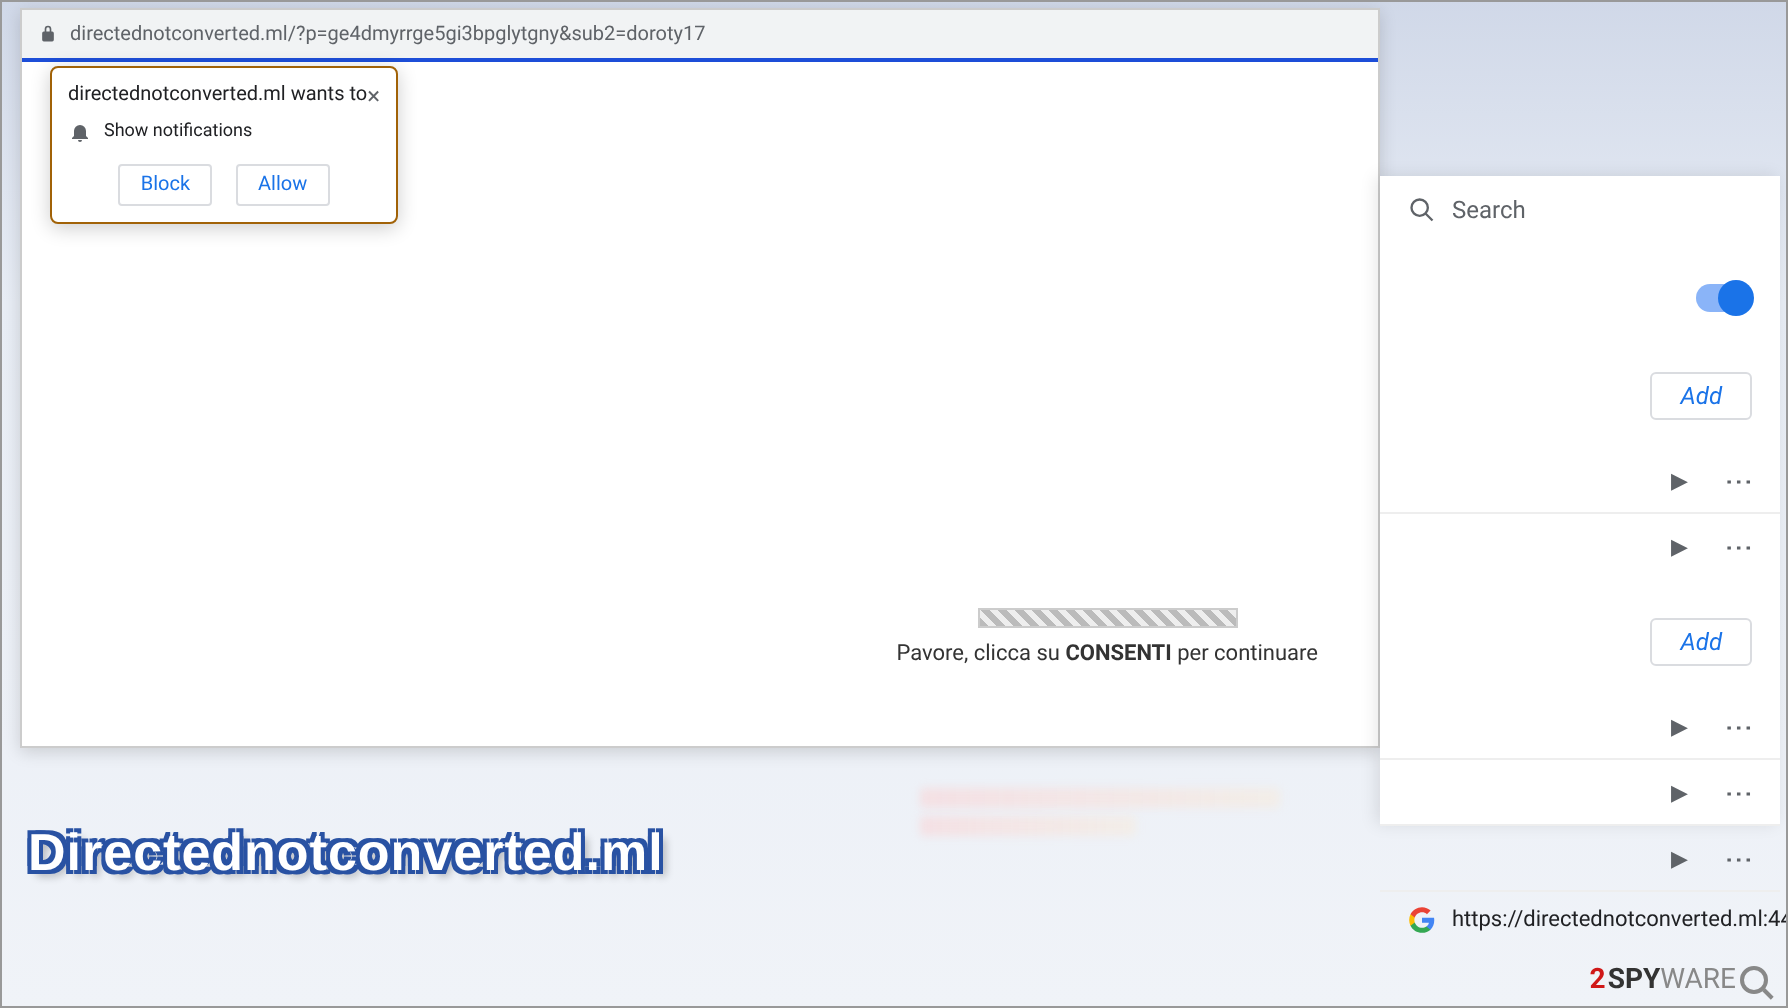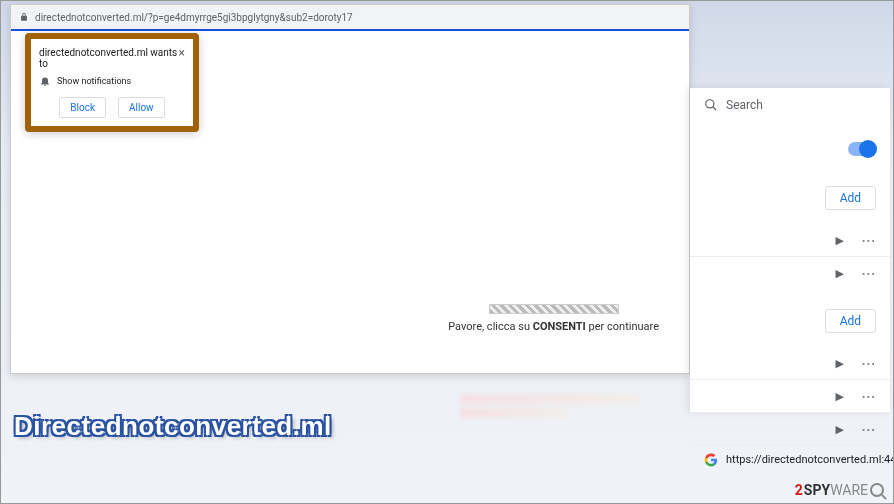--- a/index.html
+++ b/index.html
@@ -3,21 +3,21 @@
 <meta charset="utf-8">
 <style>
 * { margin: 0; padding: 0; box-sizing: border-box; font-family: -apple-system, BlinkMacSystemFont, "Segoe UI", Roboto, Arial, sans-serif; }
 body { width: 894px; height: 504px; background: linear-gradient(to bottom, #d0d8e8 0%, #e8edf5 30%, #f0f3f8 100%); position: relative; overflow: hidden; }
 
 .browser-window { position: absolute; top: 4px; left: 10px; width: 680px; height: 370px; background: #fff; border: 1px solid #ccc; box-shadow: 0 2px 8px rgba(0,0,0,0.15); }
 .address-bar { height: 24px; background: #f1f3f4; display: flex; align-items: center; padding: 12px 8px; border-bottom: 2px solid #1d4ed8; font-size: 10px; color: #5f6368; }
 .lock-icon { width: 10px; height: 10px; margin-right: 6px; display: flex; align-items: center; }
 .url-text { flex: 1; color: #5f6368; }
 
-.notification-popup { position: absolute; top: 28px; left: 14px; width: 174px; background: #fff; border: 6px solid #a16207; border-radius: 4px; box-shadow: 0 2px 10px rgba(0,0,0,0.2); padding: 8px; font-size: 10px; }
+.notification-popup { position: absolute; top: 28px; left: 14px; width: 174px; background: #fff; border: 1px solid #a16207; border-radius: 4px; box-shadow: 0 2px 10px rgba(0,0,0,0.2); padding: 8px; font-size: 10px; }
 .popup-header { display: flex; justify-content: space-between; align-items: flex-start; margin-bottom: 6px; }
 .popup-title { font-size: 10px; color: #202124; }
 .close-x { font-size: 12px; color: #5f6368; cursor: pointer; line-height: 1; }
 .popup-row { display: flex; align-items: center; margin-bottom: 10px; }
 .bell-icon { width: 12px; height: 12px; margin-right: 6px; }
 .popup-text { font-size: 9px; color: #202124; }
 .popup-buttons { display: flex; justify-content: center; gap: 12px; }
 .popup-btn { background: none; border: 1px solid #dadce0; padding: 4px 10px; font-size: 10px; color: #1a73e8; cursor: pointer; border-radius: 2px; }
 
 .loading-area { position: absolute; bottom: 40px; right: 30px; text-align: center; }
@@ -25,21 +25,21 @@
 .loading-stripes { position: absolute; inset: 0; background: repeating-linear-gradient(45deg, #bbb 0, #bbb 3px, #eee 3px, #eee 6px); }
 .consent-text { font-size: 11px; color: #333; }
 .consent-text strong { font-weight: bold; }
 
 .settings-panel { position: absolute; top: 88px; right: 4px; width: 200px; height: 324px; background: #fff; box-shadow: -2px 0 8px rgba(0,0,0,0.1); padding: 10px 14px; }
 .search-row { display: flex; align-items: center; margin-bottom: 30px; color: #5f6368; font-size: 12px; }
 .search-icon { width: 14px; height: 14px; margin-right: 8px; }
 .toggle-row { display: flex; justify-content: flex-end; margin-bottom: 30px; }
 .toggle { width: 28px; height: 14px; background: #8ab4f8; border-radius: 7px; position: relative; }
 .toggle::after { content: ''; position: absolute; right: -1px; top: -2px; width: 18px; height: 18px; background: #1a73e8; border-radius: 50%; }
-.add-btn { color: #1a73e8; font-size: 12px; border: 1px solid #dadce0; padding: 4px 14px; border-radius: 3px; background: #fff; cursor: pointer; }
+.add-btn { color: #1a73e8; font-size: 12px; border: 1px solid #dadce0; padding: 4px 14px; border-radius: 3px; background: #fff; cursor: pointer; font-style: italic; }
 .add-row { display: flex; justify-content: flex-end; margin-bottom: 14px; }
 .list-section { margin-bottom: 20px; }
 .list-item { display: flex; justify-content: flex-end; align-items: center; height: 32px; gap: 18px; }
 .chevron-r { color: #5f6368; font-size: 11px; }
 .kebab { color: #5f6368; font-size: 14px; line-height: 1; letter-spacing: -1px; writing-mode: vertical-rl; }
 .divider { border-top: 1px solid #eee; margin: 0 -14px; }
 .url-row { display: flex; align-items: center; gap: 8px; padding: 6px 0; }
 .g-icon { width: 14px; height: 14px; }
 .url-label { font-size: 11px; color: #202124; flex: 1; }
 

